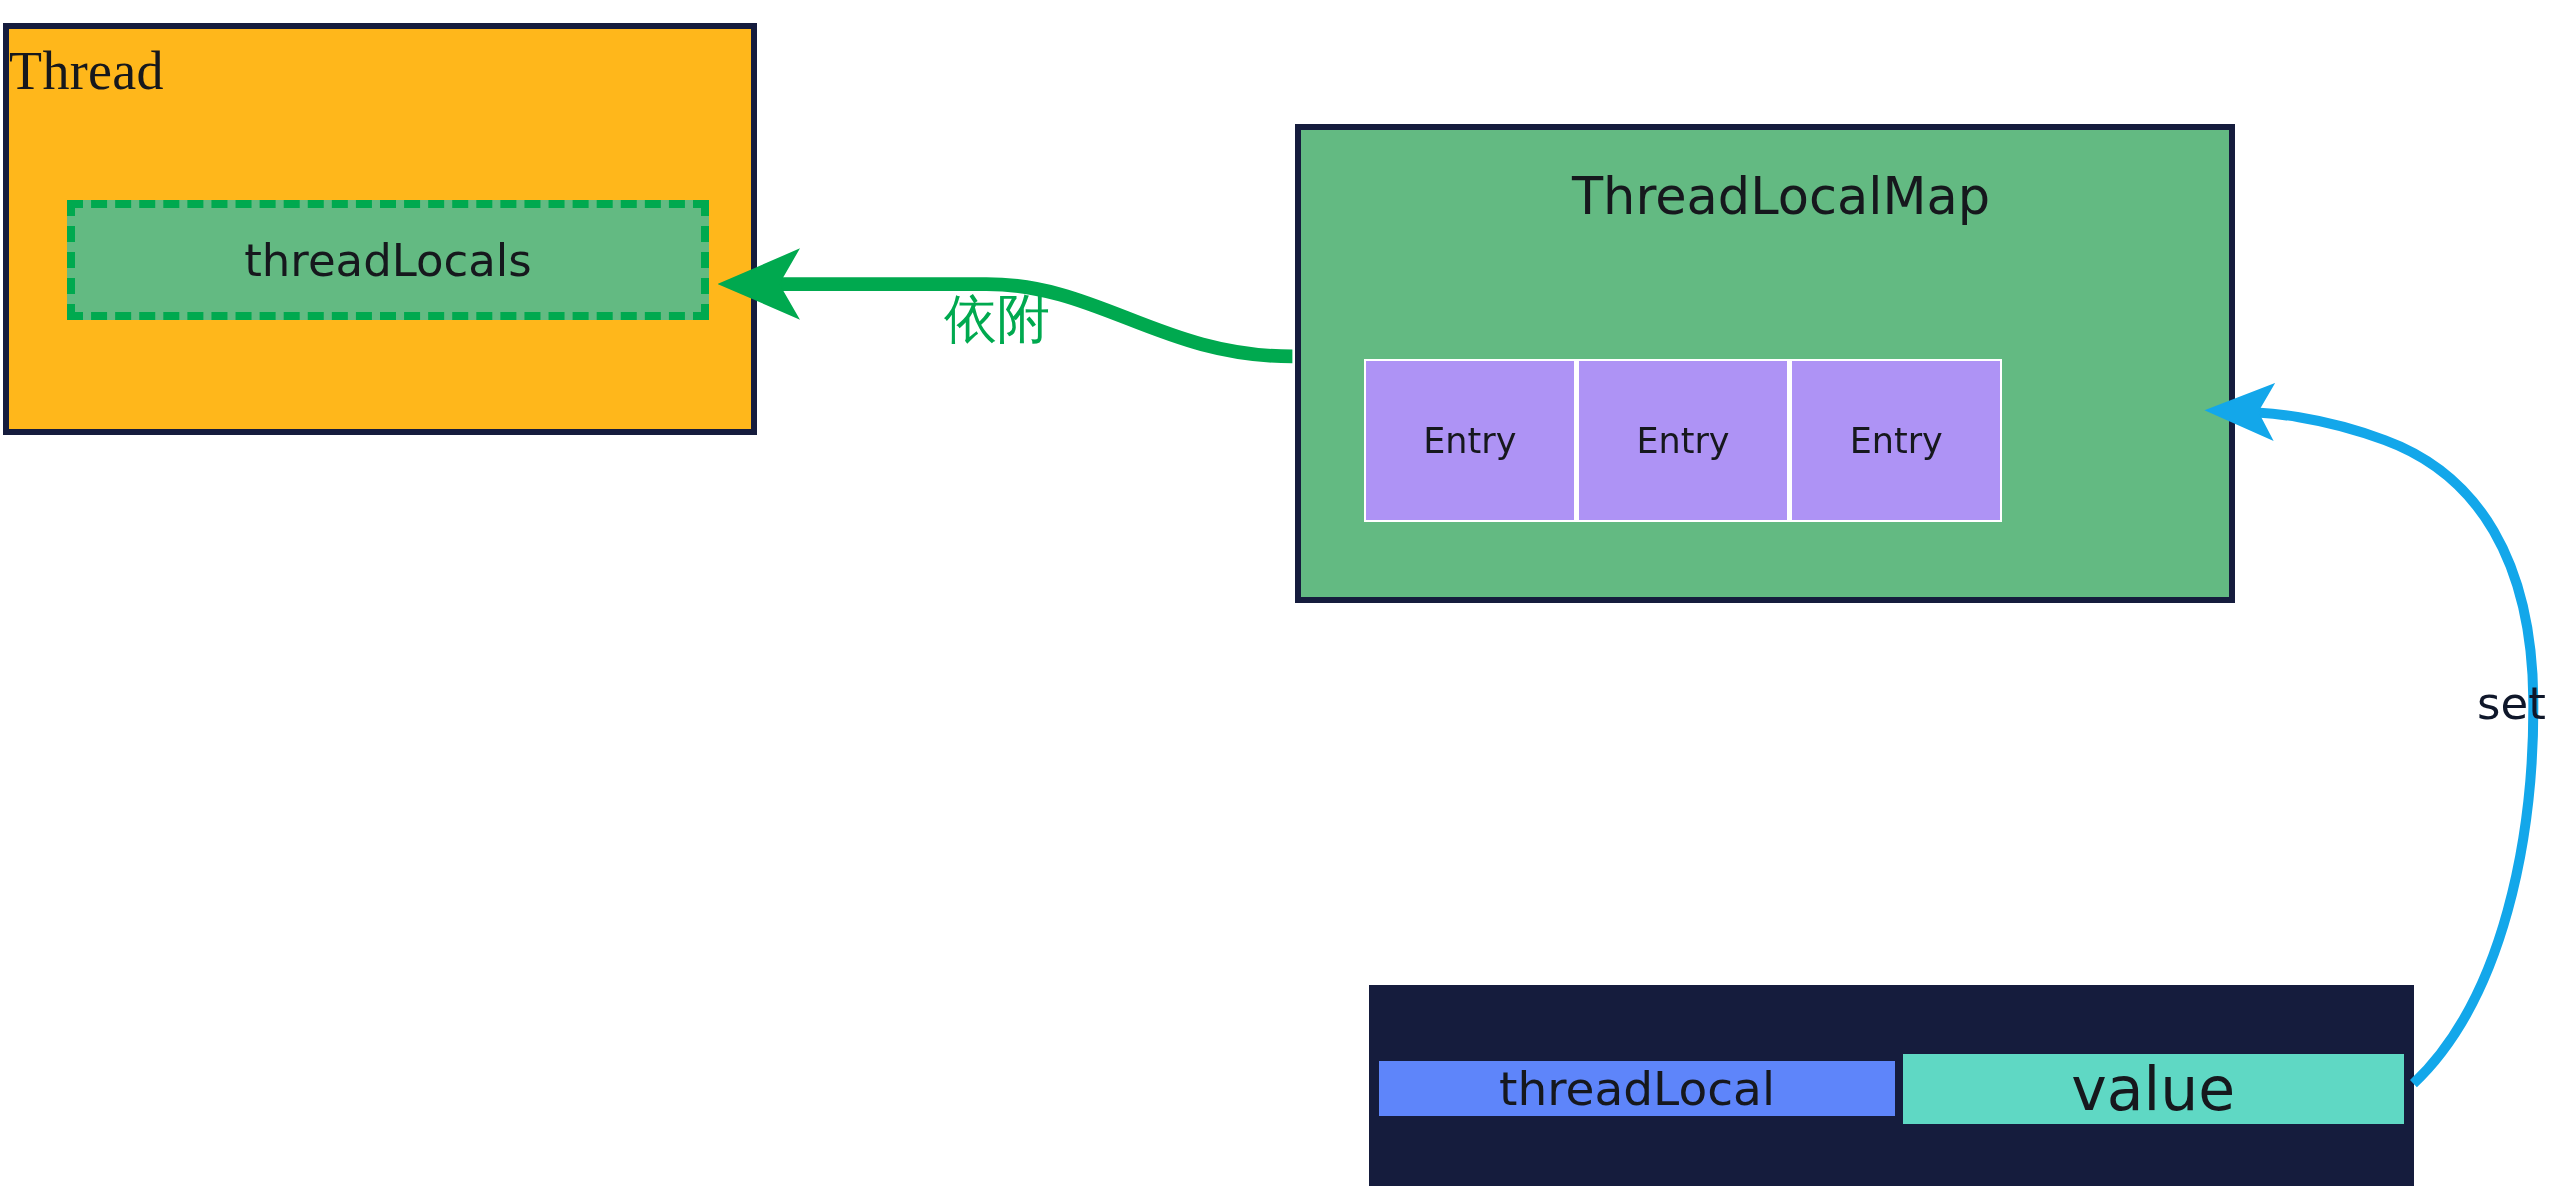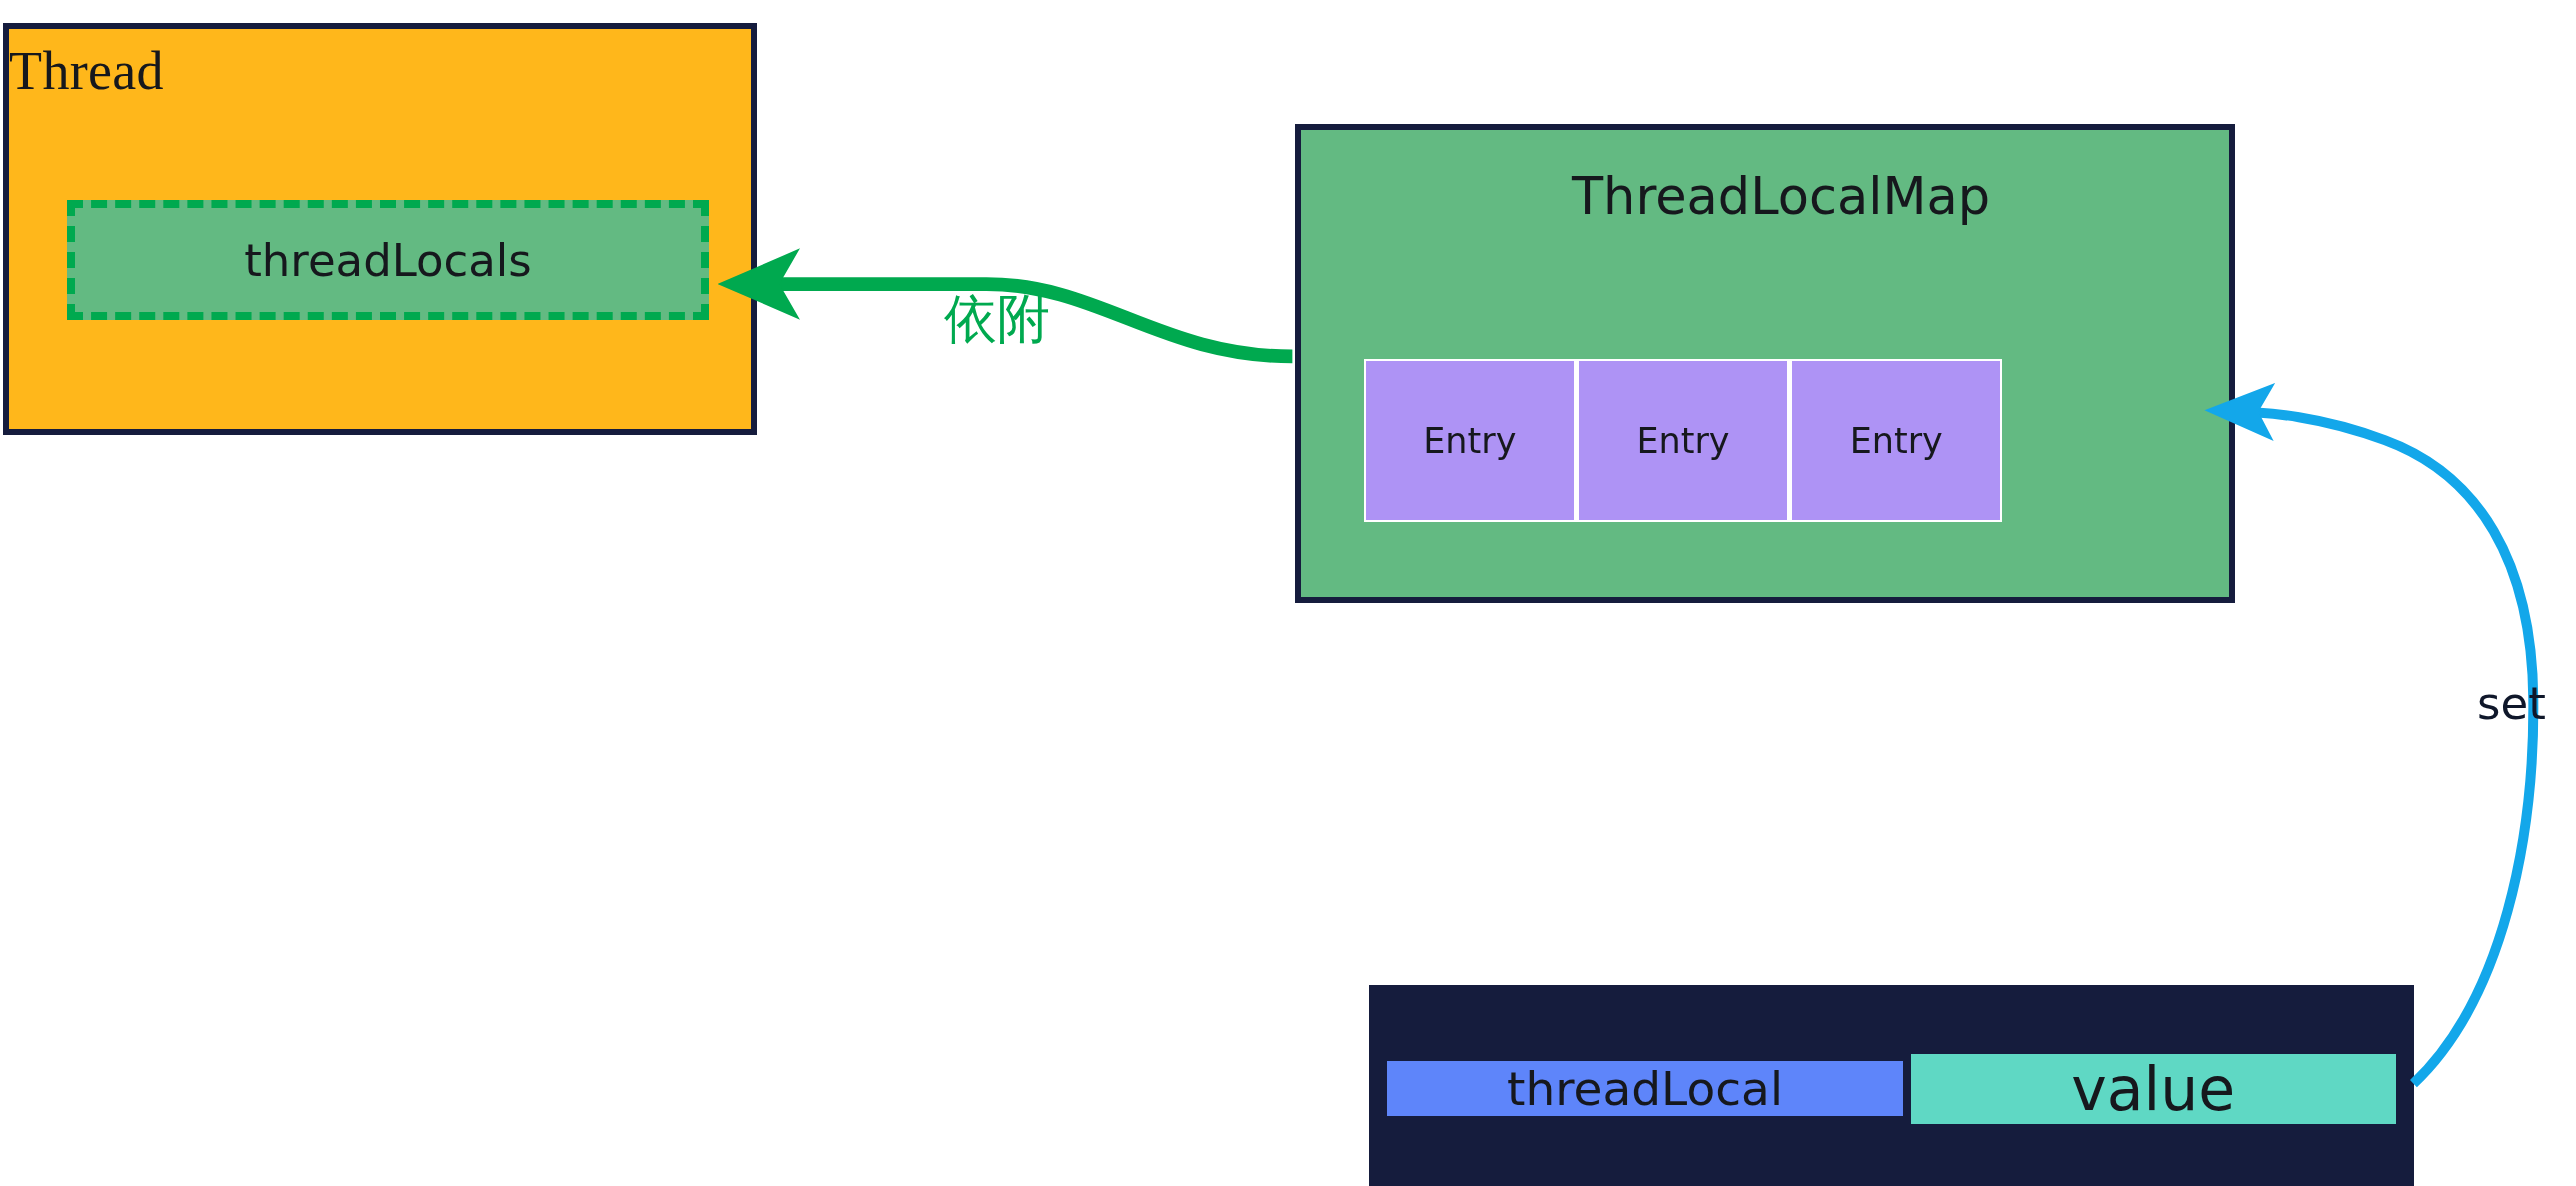--- a/index.html
+++ b/index.html
@@ -107,21 +107,21 @@
 
   
   #tl-value-bar {
     left: 1369px;
     top: 985px;
     width: 1045px;
     height: 201px;
     border: 6.2px solid #151c3d;
     border-bottom: none;
     display: flex;
-    padding: 12px;
+    padding: 4px;
     background: #151c3d;
   }
   #cell-threadlocal {
     width: 516px;
     background: #5E85FA;
     display: flex;
     align-items: center;
     justify-content: center;
     font-size: 47px;
     color: #16181d;

